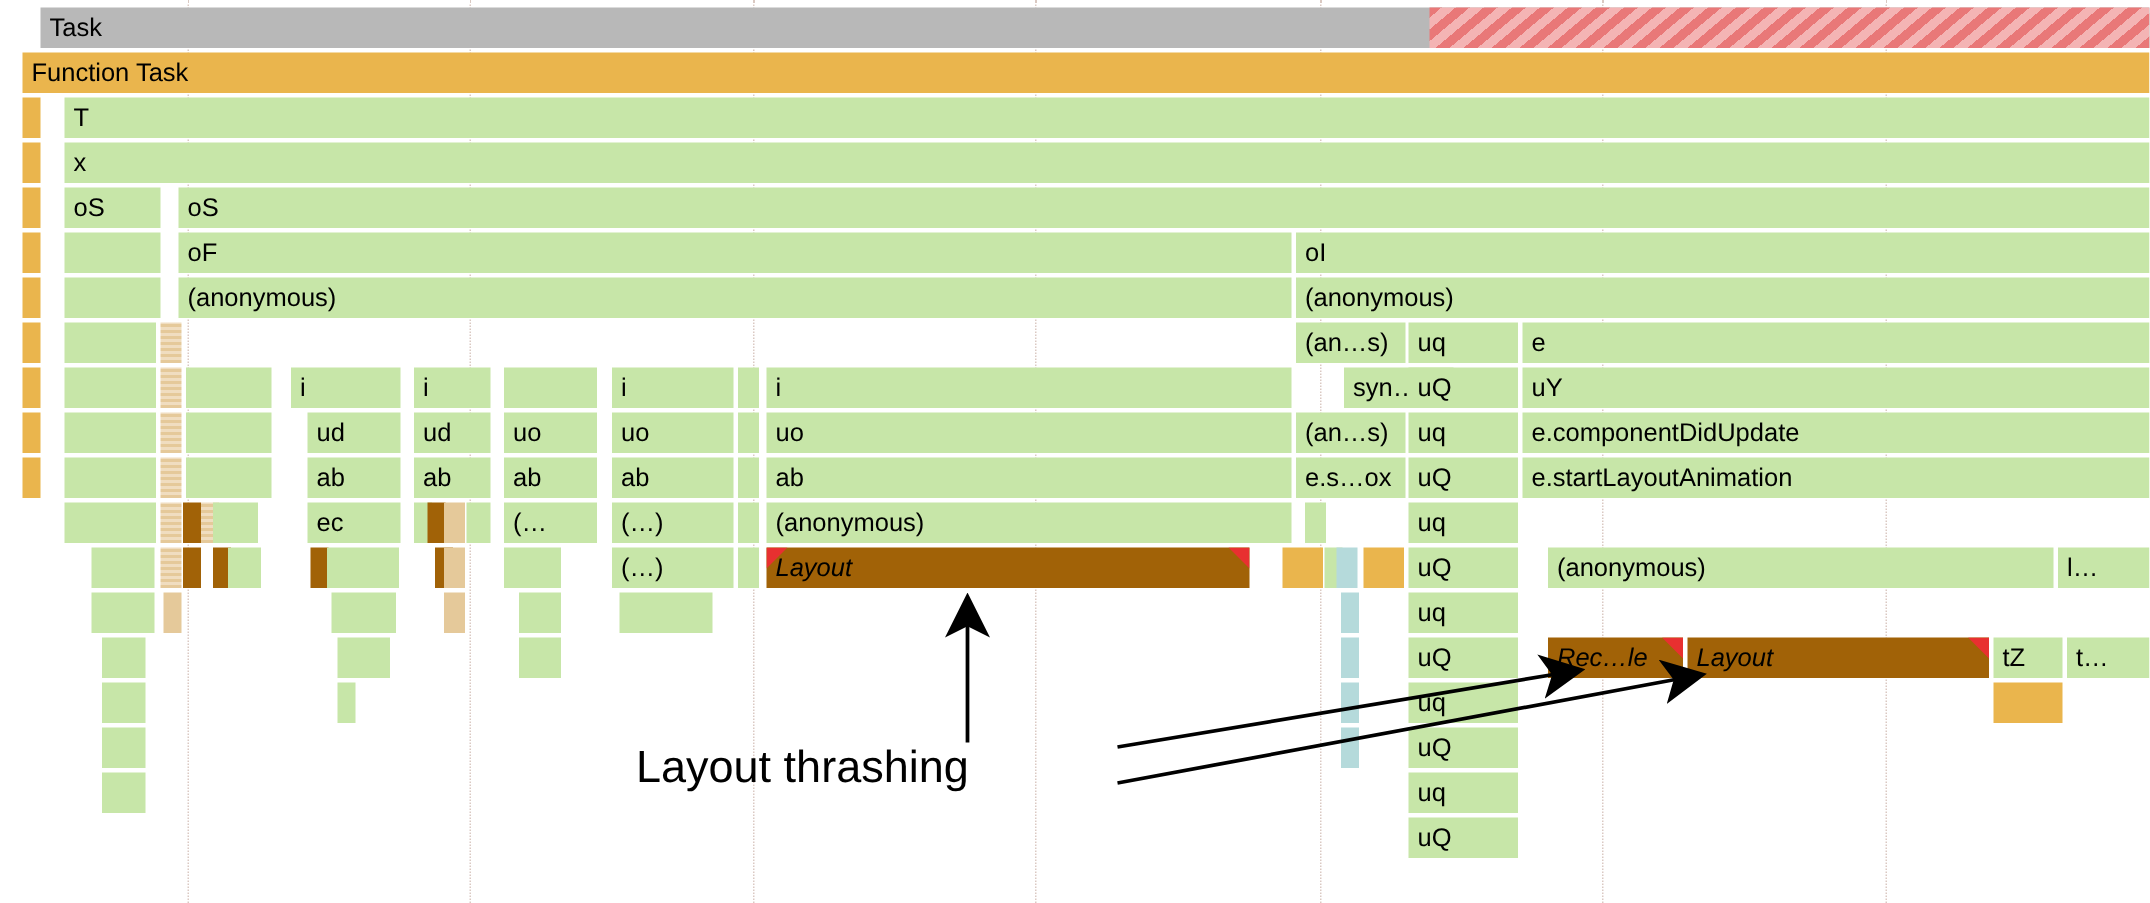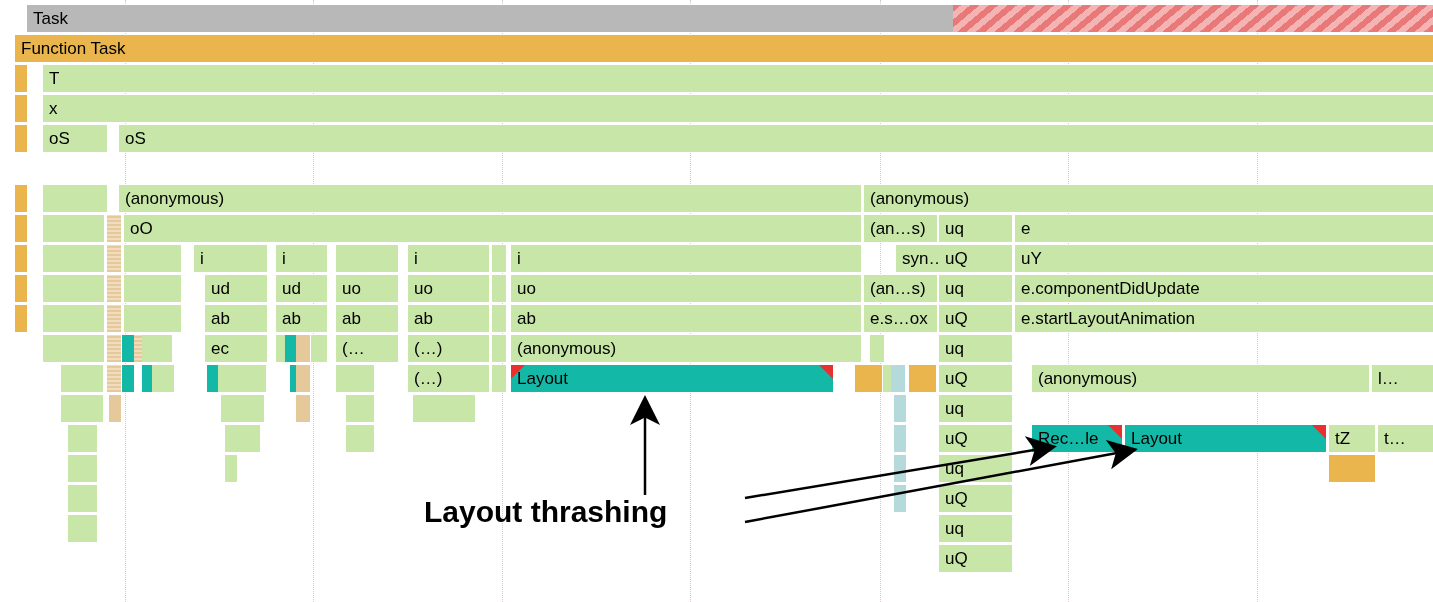--- a/index.html
+++ b/index.html
@@ -39,21 +39,21 @@
     top: 0;
     height: 27px;
   }
   .gray   { background: #b8b8b8; }
   .orange { background: #eab54d; }
   .green  { background: #c7e6a8; }
   .tan    { background: #e5c99a; }
   .tan-stripe {
       background: repeating-linear-gradient(0deg,#e5c99a,#e5c99a 2px,#f0ddc0 2px,#f0ddc0 4px);
   }
-  .purple { background: #14b8a6; }
+  .purple { background: #a16207; font-style: italic; }
   .cyan   { background: #b5dadb; }
 
   .hatched {
     background: repeating-linear-gradient(-40deg, #e97878, #e97878 6px, #f4b4b4 6px, #f4b4b4 12px);
   }
   .red-corner::before {
     content: '';
     position: absolute;
     top: 0; left: 0;
     border-top: 14px solid #e83030;
@@ -108,31 +108,36 @@
     </div>
     <div class="row" style="top: 95px;">
       <div class="bar orange sliver" style="left: 0px; width: 9px;"></div>
       <div class="bar green" style="left: 28px; width: 1390px;">x</div>
     </div>
     <div class="row" style="top: 125px;">
       <div class="bar orange sliver" style="left: 0px; width: 9px;"></div>
       <div class="bar green" style="left: 28px; width: 64px;">oS</div>
       <div class="bar green" style="left: 104px; width: 1314px;">oS</div>
     </div>
+    <div class="row" style="top: 155px;">
+      <div class="bar orange sliver" style="left: 0px; width: 9px;"></div>
+      <div class="bar green" style="left: 28px; width: 64px;"></div>
+      <div class="bar green" style="left: 104px; width: 742px;">oF</div>
+      <div class="bar green" style="left: 849px; width: 569px;">oI</div>
+    </div>
     <div class="row" style="top: 185px;">
       <div class="bar orange sliver" style="left: 0px; width: 9px;"></div>
       <div class="bar green" style="left: 28px; width: 64px;"></div>
       <div class="bar green" style="left: 104px; width: 742px;">(anonymous)</div>
       <div class="bar green" style="left: 849px; width: 569px;">(anonymous)</div>
     </div>
     <div class="row" style="top: 215px;">
       <div class="bar orange sliver" style="left: 0px; width: 9px;"></div>
       <div class="bar green" style="left: 28px; width: 61px;"></div>
       <div class="bar tan-stripe sliver" style="left: 92px; width: 14px;"></div>
-      <div class="bar green" style="left: 109px; width: 737px;">oO</div>
       <div class="bar green" style="left: 849px; width: 73px;">(an…s)</div>
       <div class="bar green" style="left: 924px; width: 73px;">uq</div>
       <div class="bar green" style="left: 1000px; width: 418px;">e</div>
     </div>
     <div class="row" style="top: 245px;">
       <div class="bar orange sliver" style="left: 0px; width: 9px;"></div>
       <div class="bar green" style="left: 28px; width: 61px;"></div>
       <div class="bar tan-stripe sliver" style="left: 92px; width: 14px;"></div>
       <div class="bar green" style="left: 109px; width: 57px;"></div>
       <div class="bar green" style="left: 179px; width: 73px;">i</div>
@@ -261,13 +266,13 @@
   <defs>
     <marker id="ah" markerWidth="12" markerHeight="12" refX="10" refY="6" orient="auto">
       <path d="M0,0 L12,6 L0,12 L3,6 z" fill="#000"></path>
     </marker>
   </defs>
   <line x1="645" y1="495" x2="645" y2="400" stroke="#000" stroke-width="2.5" marker-end="url(#ah)"></line>
   <line x1="745" y1="498" x2="1052" y2="447" stroke="#000" stroke-width="2.5" marker-end="url(#ah)"></line>
   <line x1="745" y1="522" x2="1133" y2="450" stroke="#000" stroke-width="2.5" marker-end="url(#ah)"></line>
 </svg>
 
-<div class="annotation" style="left:424px; top:495px;font-weight:bold;">Layout thrashing</div>
+<div class="annotation" style="left:424px; top:495px;">Layout thrashing</div>
 
 </body></html>

